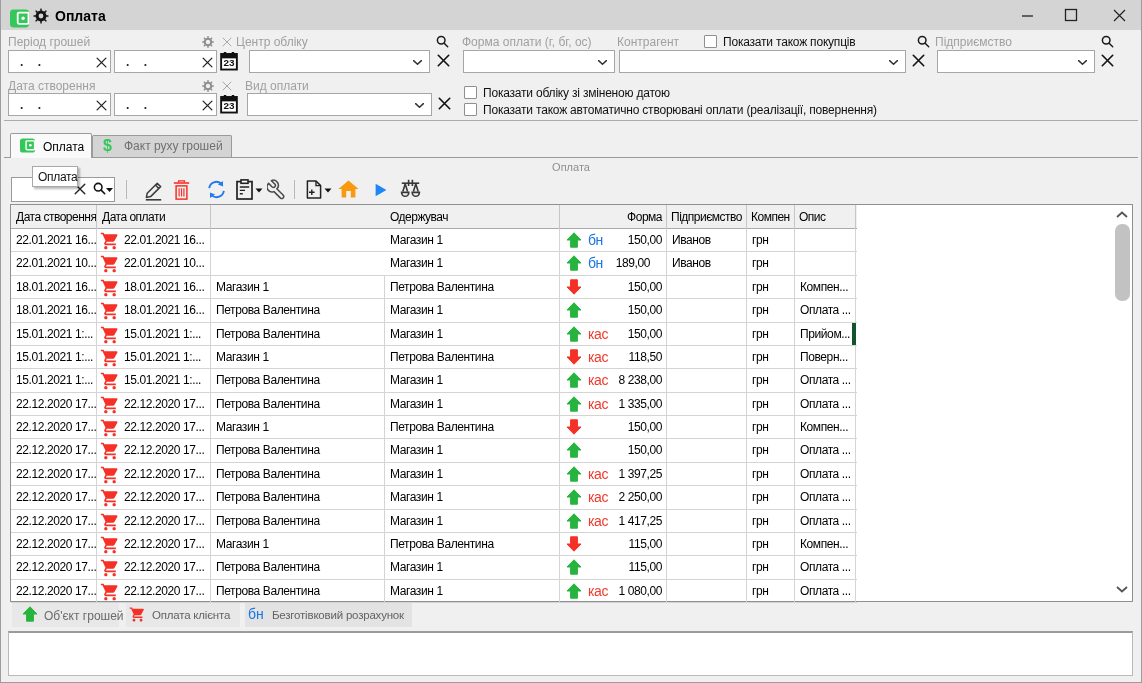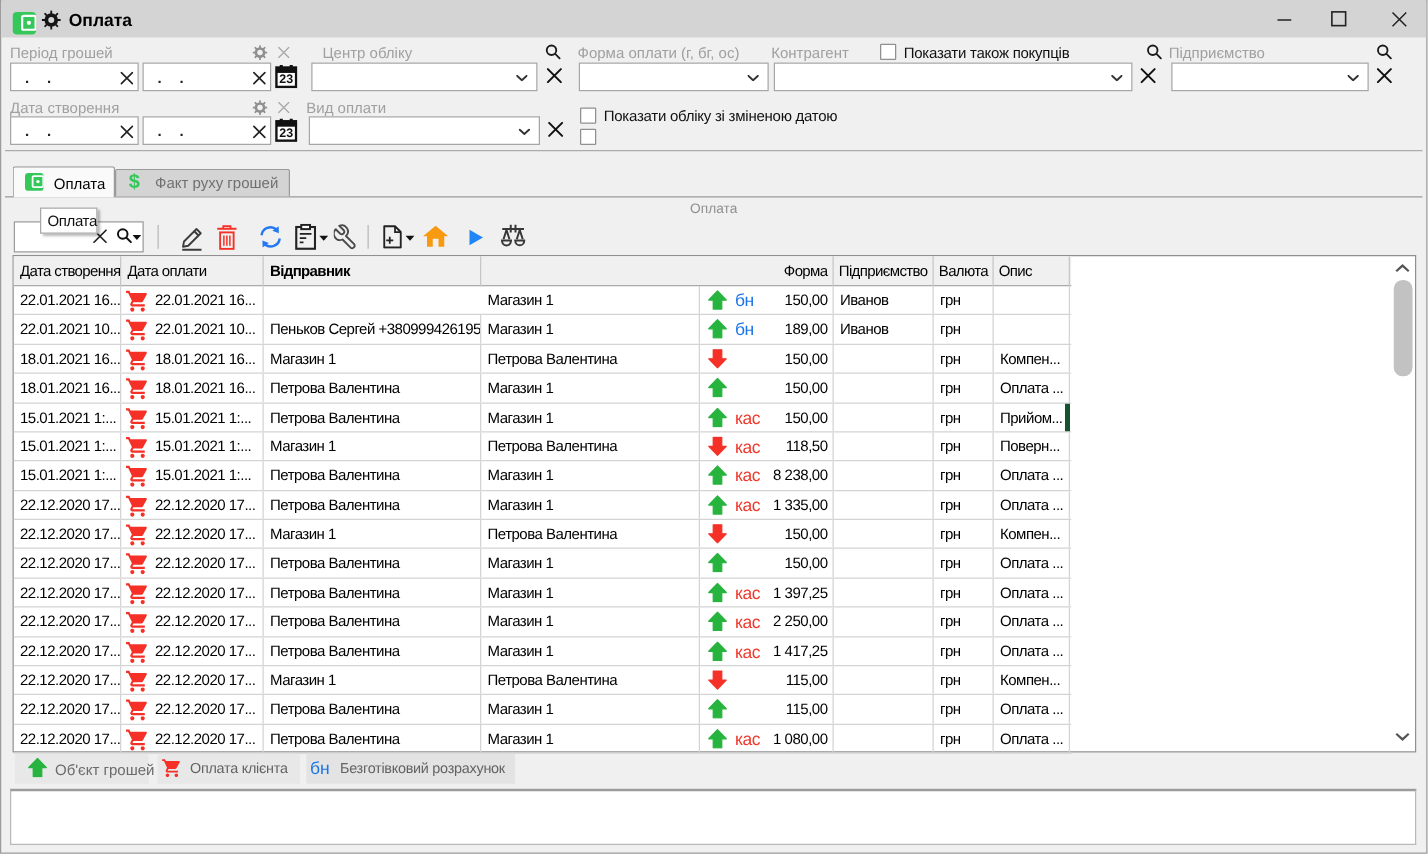--- a/index.html
+++ b/index.html
@@ -45,21 +45,21 @@
         <rect x="10.6" y="0.2" width="2.8" height="5" rx="0.8" transform="rotate(180 12 12)"></rect>
         <rect x="10.6" y="0.2" width="2.8" height="5" rx="0.8" transform="rotate(225 12 12)"></rect>
         <rect x="10.6" y="0.2" width="2.8" height="5" rx="0.8" transform="rotate(270 12 12)"></rect>
         <rect x="10.6" y="0.2" width="2.8" height="5" rx="0.8" transform="rotate(315 12 12)"></rect>
       </g>
       <circle cx="12" cy="12" r="4.4" fill="#f0f0f0"></circle>
     </svg>
 <svg style="position:absolute;left:222px;top:37px" width="10" height="10" viewBox="0 0 12 12">
       <path d="M1.2 1.2 L10.8 10.8 M10.8 1.2 L1.2 10.8" stroke="#a8a8a8" stroke-width="1.2" stroke-linecap="round"></path>
     </svg>
-<div class="lbl" style="left:258px;top:35px">Центр обліку</div>
+<div class="lbl" style="left:236px;top:35px">Центр обліку</div>
 <svg style="position:absolute;left:436px;top:35px" width="13" height="13" viewBox="0 0 14 14">
       <circle cx="5.6" cy="5.6" r="4.1" fill="none" stroke="#1a1a1a" stroke-width="1.6"></circle>
       <line x1="8.8" y1="8.8" x2="12.6" y2="12.6" stroke="#1a1a1a" stroke-width="1.6" stroke-linecap="round"></line>
     </svg>
 <div class="lbl" style="left:462px;top:35px">Форма оплати (г, бг, ос)</div>
 <div class="lbl" style="left:617px;top:35px">Контрагент</div>
 <div style="position:absolute;left:704px;top:35px;width:13px;height:13px;background:#fff;border:1px solid #8f8f8f;border-radius:1px"></div>
 <div class="blk" style="left:723px;top:35px">Показати також покупців</div>
 <svg style="position:absolute;left:917px;top:35px" width="13" height="13" viewBox="0 0 14 14">
       <circle cx="5.6" cy="5.6" r="4.1" fill="none" stroke="#1a1a1a" stroke-width="1.6"></circle>
@@ -160,20 +160,21 @@
       <svg style="position:absolute;left:167px;top:9px" width="9" height="5" viewBox="0 0 9 5">
         <path d="M0.6 0.6 L4.5 4.2 L8.4 0.6" fill="none" stroke="#333" stroke-width="1.5" stroke-linecap="round" stroke-linejoin="round"></path>
       </svg>
     </div>
 <svg style="position:absolute;left:438px;top:97px" width="13" height="13" viewBox="0 0 12 12">
       <path d="M1.2 1.2 L10.8 10.8 M10.8 1.2 L1.2 10.8" stroke="#111" stroke-width="1.5" stroke-linecap="round"></path>
     </svg>
 <div style="position:absolute;left:464px;top:86px;width:13px;height:13px;background:#fff;border:1px solid #8f8f8f;border-radius:1px"></div>
 <div class="blk" style="left:483px;top:86px">Показати обліку зі зміненою датою</div>
 <div style="position:absolute;left:464px;top:103px;width:13px;height:13px;background:#fff;border:1px solid #8f8f8f;border-radius:1px"></div>
+<div class="blk" style="left:483px;top:103px">Показати також автоматично створювані оплати (реалізації, повернення)</div>
 <div class="abs" style="left:4px;top:120px;width:1134px;height:1px;background:#ababab"></div>
 <div class="abs" style="left:4px;top:157px;width:1134px;height:1px;background:#9a9a9a"></div>
 <div class="abs" style="left:92px;top:135px;width:140px;height:22px;background:#d4d4d4;border:1px solid #9a9a9a;border-bottom:none;border-radius:2px 2px 0 0"></div>
 <div class="abs" style="left:103px;top:137px;width:14px;font-size:16px;font-weight:bold;color:#34c759">$</div>
 <div class="abs" style="left:124px;top:139px;font-size:12px;color:#707070;white-space:nowrap">Факт руху грошей</div>
 <div class="abs" style="left:10px;top:133px;width:82px;height:25px;background:#fafafa;border:1px solid #9a9a9a;border-bottom:none;border-radius:2px 2px 0 0"></div>
 <svg style="position:absolute;left:20px;top:138px" width="15" height="15" viewBox="0 0 19 19">
       <rect x="0" y="0.5" width="19" height="18" rx="3.4" fill="#34c759"></rect>
       <rect x="7.7" y="3.6" width="10.8" height="11.2" rx="1.2" fill="#34c759" stroke="#fff" stroke-width="1.8"></rect>
       <circle cx="13.1" cy="9.2" r="1.7" fill="#fff"></circle>
@@ -249,24 +250,24 @@
         <path d="M5.2 6 L2.8 13.4 M5.2 6 L7.6 13.4"></path>
         <path d="M15.8 6 L13.4 13.4 M15.8 6 L18.2 13.4"></path>
         <path d="M1.6 14.4 H8.8 A 3.6 3.9 0 0 1 1.6 14.4 Z"></path>
         <path d="M12.2 14.4 H19.4 A 3.6 3.9 0 0 1 12.2 14.4 Z"></path>
       </g>
     </svg>
 <div class="abs" style="left:10px;top:204px;width:1123px;height:398px;background:#fff;border:1px solid #8f8f8f">
 <div style="position:absolute;left:0;top:0;width:846px;height:24px;background:#f0f0f0;border-bottom:1px solid #ababab"></div>
 <div style="position:absolute;left:0px;top:0;width:86px;height:24px;line-height:24px;border-right:1px solid #c6c6c6;padding-left:5px;font-size:12px;letter-spacing:-0.5px;color:#000;white-space:nowrap;overflow:hidden">Дата створення</div>
 <div style="position:absolute;left:86px;top:0;width:114px;height:24px;line-height:24px;border-right:1px solid #c6c6c6;padding-left:5px;font-size:12px;letter-spacing:-0.5px;color:#000;white-space:nowrap;overflow:hidden">Дата оплати</div>
-<div style="position:absolute;left:200px;top:0;width:174px;height:24px;line-height:24px;border-right:1px solid #c6c6c6;font-weight:bold;padding-left:5px;font-size:12px;letter-spacing:-0.5px;color:#000;white-space:nowrap;overflow:hidden">Відправник</div>
+<div style="position:absolute;left:374px;top:0;width:175px;height:24px;line-height:24px;border-right:1px solid #c6c6c6;padding-left:5px;font-size:12px;letter-spacing:-0.5px;color:#000;white-space:nowrap;overflow:hidden">Одержувач</div>
 <div style="position:absolute;left:549px;top:0;width:107px;height:24px;line-height:24px;border-right:1px solid #c6c6c6;text-align:right;padding-right:4px;font-size:12px;letter-spacing:-0.5px;color:#000;white-space:nowrap;overflow:hidden">Форма</div>
 <div style="position:absolute;left:656px;top:0;width:80px;height:24px;line-height:24px;border-right:1px solid #c6c6c6;padding-left:4px;font-size:12px;letter-spacing:-0.5px;color:#000;white-space:nowrap;overflow:hidden">Підприємство</div>
-<div style="position:absolute;left:736px;top:0;width:48px;height:24px;line-height:24px;border-right:1px solid #c6c6c6;padding-left:4px;font-size:12px;letter-spacing:-0.5px;color:#000;white-space:nowrap;overflow:hidden">Валюта</div>
+<div style="position:absolute;left:736px;top:0;width:48px;height:24px;line-height:24px;border-right:1px solid #c6c6c6;padding-left:4px;font-size:12px;letter-spacing:-0.5px;color:#000;white-space:nowrap;overflow:hidden">Компен</div>
 <div style="position:absolute;left:784px;top:0;width:61px;height:24px;line-height:24px;border-right:1px solid #c6c6c6;padding-left:4px;font-size:12px;letter-spacing:-0.5px;color:#000;white-space:nowrap;overflow:hidden">Опис</div>
 <div style="position:absolute;left:0;top:24px;width:846px;height:23px;border-bottom:1px solid #d4d4d4">
 <div style="position:absolute;left:0px;top:0;width:86px;height:22px;line-height:22px;border-right:1px solid #d4d4d4;font-size:12px;letter-spacing:-0.4px;white-space:nowrap;overflow:hidden;"><span style="padding-left:5px">22.01.2021 16...</span></div>
 <div style="position:absolute;left:86px;top:0;width:114px;height:22px;line-height:22px;border-right:1px solid #d4d4d4;font-size:12px;letter-spacing:-0.4px;white-space:nowrap;overflow:hidden;"><svg style="position:absolute;left:3px;top:2px" width="20" height="20" viewBox="0 0 24 24">
             <path d="M7 18c-1.1 0-1.99.9-1.99 2S5.9 22 7 22s2-.9 2-2-.9-2-2-2zM1 2v2h2l3.6 7.59-1.35 2.45c-.16.28-.25.61-.25.95 0 1.1.9 2 2 2h12v-2H7.42c-.14 0-.25-.11-.25-.25l.03-.12.9-1.63h7.45c.75 0 1.41-.41 1.75-1.03l3.58-6.49c.08-.14.12-.31.12-.49 0-.55-.45-1-1-1H5.21l-.94-2H1zm16 16c-1.1 0-1.99.9-1.99 2s.89 2 1.99 2 2-.9 2-2-.9-2-2-2z" fill="#f53127"></path>
           </svg><span style="padding-left:27px">22.01.2021 16...</span></div>
 <div style="position:absolute;left:374px;top:0;width:175px;height:22px;line-height:22px;border-right:1px solid #d4d4d4;font-size:12px;letter-spacing:-0.4px;white-space:nowrap;overflow:hidden;"><span style="padding-left:5px">Магазин 1</span></div>
 <div style="position:absolute;left:549px;top:0;width:107px;height:22px;line-height:22px;border-right:1px solid #d4d4d4;font-size:12px;letter-spacing:-0.4px;white-space:nowrap;overflow:hidden;font-size:12px;letter-spacing:-0.4px">
           <svg style="position:absolute;left:6px;top:3px" width="16" height="16" viewBox="0 0 16 16">
             <path d="M8 0.8 L15 8 H11.4 V15.2 H4.6 V8 H1 Z" fill="#27b43e" stroke="#27b43e" stroke-width="1" stroke-linejoin="round"></path>
@@ -276,28 +277,27 @@
         </div>
 <div style="position:absolute;left:656px;top:0;width:80px;height:22px;line-height:22px;border-right:1px solid #d4d4d4;font-size:12px;letter-spacing:-0.4px;white-space:nowrap;overflow:hidden;"><span style="padding-left:5px">Иванов</span></div>
 <div style="position:absolute;left:736px;top:0;width:48px;height:22px;line-height:22px;border-right:1px solid #d4d4d4;font-size:12px;letter-spacing:-0.4px;white-space:nowrap;overflow:hidden;"><span style="padding-left:5px">грн</span></div>
 <div style="position:absolute;left:784px;top:0;width:61px;height:22px;line-height:22px;border-right:1px solid #d4d4d4;font-size:12px;letter-spacing:-0.4px;white-space:nowrap;overflow:hidden;"><span style="padding-left:5px"></span></div>
 </div>
 <div style="position:absolute;left:0;top:47px;width:846px;height:24px;border-bottom:1px solid #d4d4d4">
 <div style="position:absolute;left:0px;top:0;width:86px;height:23px;line-height:23px;border-right:1px solid #d4d4d4;font-size:12px;letter-spacing:-0.4px;white-space:nowrap;overflow:hidden;"><span style="padding-left:5px">22.01.2021 10...</span></div>
 <div style="position:absolute;left:86px;top:0;width:114px;height:23px;line-height:23px;border-right:1px solid #d4d4d4;font-size:12px;letter-spacing:-0.4px;white-space:nowrap;overflow:hidden;"><svg style="position:absolute;left:3px;top:2px" width="20" height="20" viewBox="0 0 24 24">
             <path d="M7 18c-1.1 0-1.99.9-1.99 2S5.9 22 7 22s2-.9 2-2-.9-2-2-2zM1 2v2h2l3.6 7.59-1.35 2.45c-.16.28-.25.61-.25.95 0 1.1.9 2 2 2h12v-2H7.42c-.14 0-.25-.11-.25-.25l.03-.12.9-1.63h7.45c.75 0 1.41-.41 1.75-1.03l3.58-6.49c.08-.14.12-.31.12-.49 0-.55-.45-1-1-1H5.21l-.94-2H1zm16 16c-1.1 0-1.99.9-1.99 2s.89 2 1.99 2 2-.9 2-2-.9-2-2-2z" fill="#f53127"></path>
           </svg><span style="padding-left:27px">22.01.2021 10...</span></div>
-<div style="position:absolute;left:200px;top:0;width:174px;height:23px;line-height:23px;border-right:1px solid #d4d4d4;font-size:12px;letter-spacing:-0.4px;white-space:nowrap;overflow:hidden;"><span style="padding-left:5px">Пеньков Сергей +380999426195</span></div>
 <div style="position:absolute;left:374px;top:0;width:175px;height:23px;line-height:23px;border-right:1px solid #d4d4d4;font-size:12px;letter-spacing:-0.4px;white-space:nowrap;overflow:hidden;"><span style="padding-left:5px">Магазин 1</span></div>
 <div style="position:absolute;left:549px;top:0;width:107px;height:23px;line-height:23px;border-right:1px solid #d4d4d4;font-size:12px;letter-spacing:-0.4px;white-space:nowrap;overflow:hidden;font-size:12px;letter-spacing:-0.4px">
           <svg style="position:absolute;left:6px;top:3px" width="16" height="16" viewBox="0 0 16 16">
             <path d="M8 0.8 L15 8 H11.4 V15.2 H4.6 V8 H1 Z" fill="#27b43e" stroke="#27b43e" stroke-width="1" stroke-linejoin="round"></path>
           </svg>
           <span style="position:absolute;left:28px;top:0;font-size:14px;color:#1b75e8">бн</span>
-          <span style="position:absolute;right:4px;top:0">189,00</span>
+          <span style="position:absolute;right:16px;top:0">189,00</span>
         </div>
 <div style="position:absolute;left:656px;top:0;width:80px;height:23px;line-height:23px;border-right:1px solid #d4d4d4;font-size:12px;letter-spacing:-0.4px;white-space:nowrap;overflow:hidden;"><span style="padding-left:5px">Иванов</span></div>
 <div style="position:absolute;left:736px;top:0;width:48px;height:23px;line-height:23px;border-right:1px solid #d4d4d4;font-size:12px;letter-spacing:-0.4px;white-space:nowrap;overflow:hidden;"><span style="padding-left:5px">грн</span></div>
 <div style="position:absolute;left:784px;top:0;width:61px;height:23px;line-height:23px;border-right:1px solid #d4d4d4;font-size:12px;letter-spacing:-0.4px;white-space:nowrap;overflow:hidden;"><span style="padding-left:5px"></span></div>
 </div>
 <div style="position:absolute;left:0;top:71px;width:846px;height:23px;border-bottom:1px solid #d4d4d4">
 <div style="position:absolute;left:0px;top:0;width:86px;height:22px;line-height:22px;border-right:1px solid #d4d4d4;font-size:12px;letter-spacing:-0.4px;white-space:nowrap;overflow:hidden;"><span style="padding-left:5px">18.01.2021 16...</span></div>
 <div style="position:absolute;left:86px;top:0;width:114px;height:22px;line-height:22px;border-right:1px solid #d4d4d4;font-size:12px;letter-spacing:-0.4px;white-space:nowrap;overflow:hidden;"><svg style="position:absolute;left:3px;top:2px" width="20" height="20" viewBox="0 0 24 24">
             <path d="M7 18c-1.1 0-1.99.9-1.99 2S5.9 22 7 22s2-.9 2-2-.9-2-2-2zM1 2v2h2l3.6 7.59-1.35 2.45c-.16.28-.25.61-.25.95 0 1.1.9 2 2 2h12v-2H7.42c-.14 0-.25-.11-.25-.25l.03-.12.9-1.63h7.45c.75 0 1.41-.41 1.75-1.03l3.58-6.49c.08-.14.12-.31.12-.49 0-.55-.45-1-1-1H5.21l-.94-2H1zm16 16c-1.1 0-1.99.9-1.99 2s.89 2 1.99 2 2-.9 2-2-.9-2-2-2z" fill="#f53127"></path>
           </svg><span style="padding-left:27px">18.01.2021 16...</span></div>

